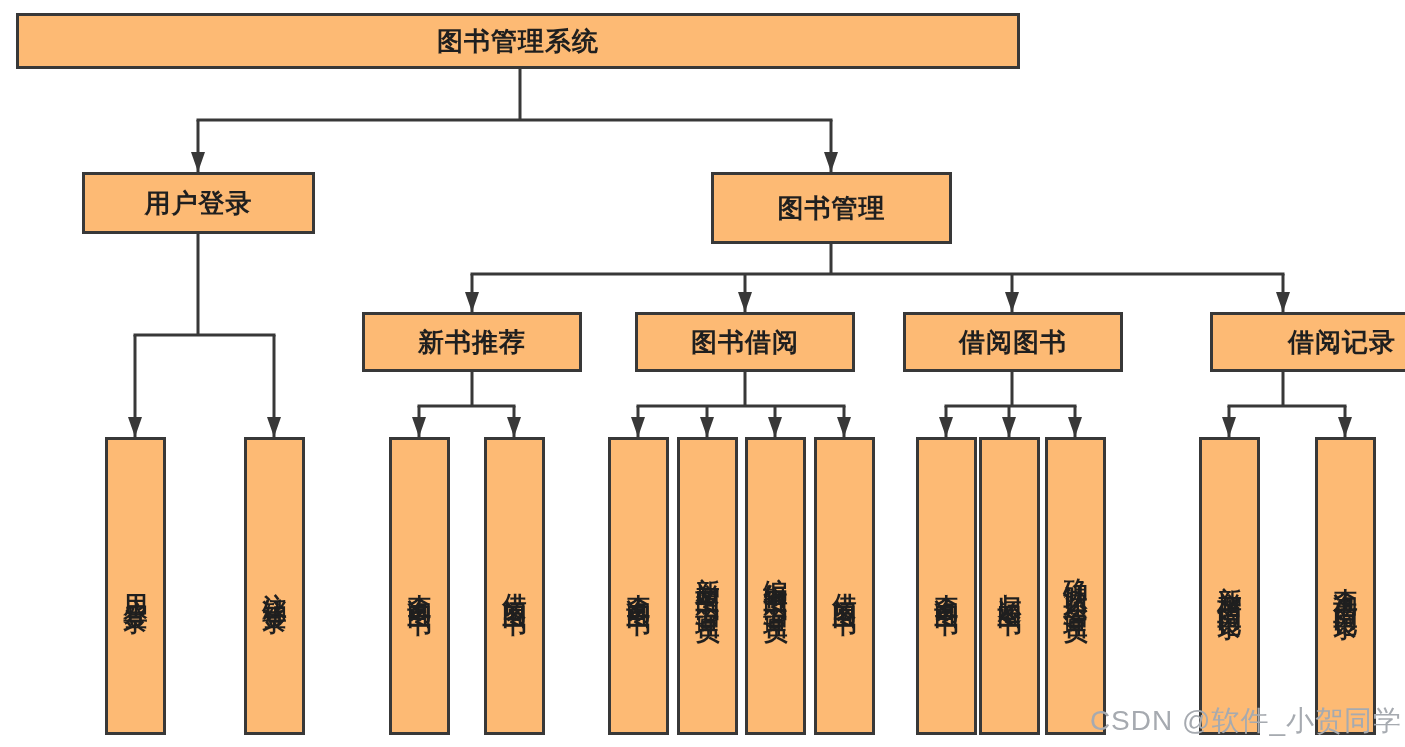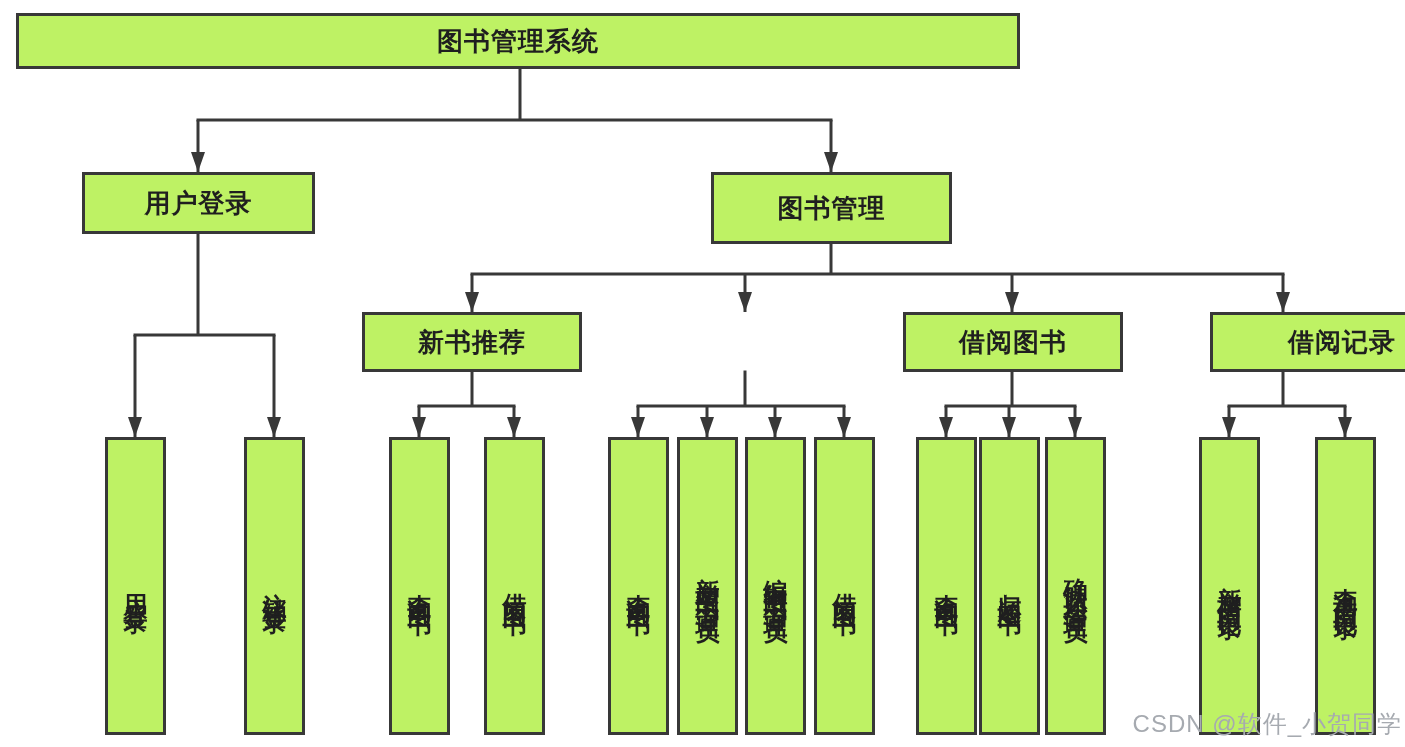--- a/index.html
+++ b/index.html
@@ -4,34 +4,34 @@
 <style>
   html,body{margin:0;padding:0;background:#ffffff;}
   .stage{
     position:relative;width:1405px;height:747px;background:#ffffff;
     font-family:"Liberation Sans","DejaVu Sans",sans-serif;
     overflow:hidden;
   }
   svg.wires{position:absolute;left:0;top:0;z-index:0;}
   .node{
     position:absolute;z-index:1;box-sizing:border-box;
-    background:#bef264;border:3px solid #383838;
+    background:#fdba74;border:3px solid #383838;
     display:flex;align-items:center;justify-content:center;
     color:#1f1f1f;
   }
   .node.h span{font-size:26px;font-weight:600;letter-spacing:1px;white-space:nowrap;}
   .node.v span{
     writing-mode:vertical-rl;text-orientation:mixed;
     font-size:24px;font-weight:600;letter-spacing:6px;line-height:1;
   }
   .l3{top:312px;width:220px;height:60px;}
   .leaf{top:437px;width:61px;height:298px;}
   .watermark{
     position:absolute;z-index:2;right:3px;bottom:7px;
-    font-size:24px;color:#a6aab0;letter-spacing:1px;white-space:nowrap;
+    font-size:28px;color:#a6aab0;letter-spacing:1px;white-space:nowrap;
   }
 </style>
 </head>
 <body>
 
 <div class="stage">
 
   <svg class="wires" width="1405" height="747" viewBox="0 0 1405 747">
     <defs>
       <marker id="arw" markerUnits="userSpaceOnUse" markerWidth="24" markerHeight="18" refX="20" refY="7" orient="auto" style="overflow:visible">
@@ -75,20 +75,23 @@
   <div class="node h" style="left:82px;top:172px;width:233px;height:62px">
     <span>用户登录</span>
   </div>
   <div class="node h" style="left:711px;top:172px;width:241px;height:72px">
     <span>图书管理</span>
   </div>
 
   <div class="node h l3" style="left:362px">
     <span>新书推荐</span>
   </div>
+  <div class="node h l3" style="left:635px">
+    <span>图书借阅</span>
+  </div>
   <div class="node h l3" style="left:903px">
     <span>借阅图书</span>
   </div>
   <div class="node h l3" style="left:1210px;width:264px">
     <span>借阅记录</span>
   </div>
 
   <div class="node v leaf" style="left:105px">
     <span>用户登录</span>
   </div>

